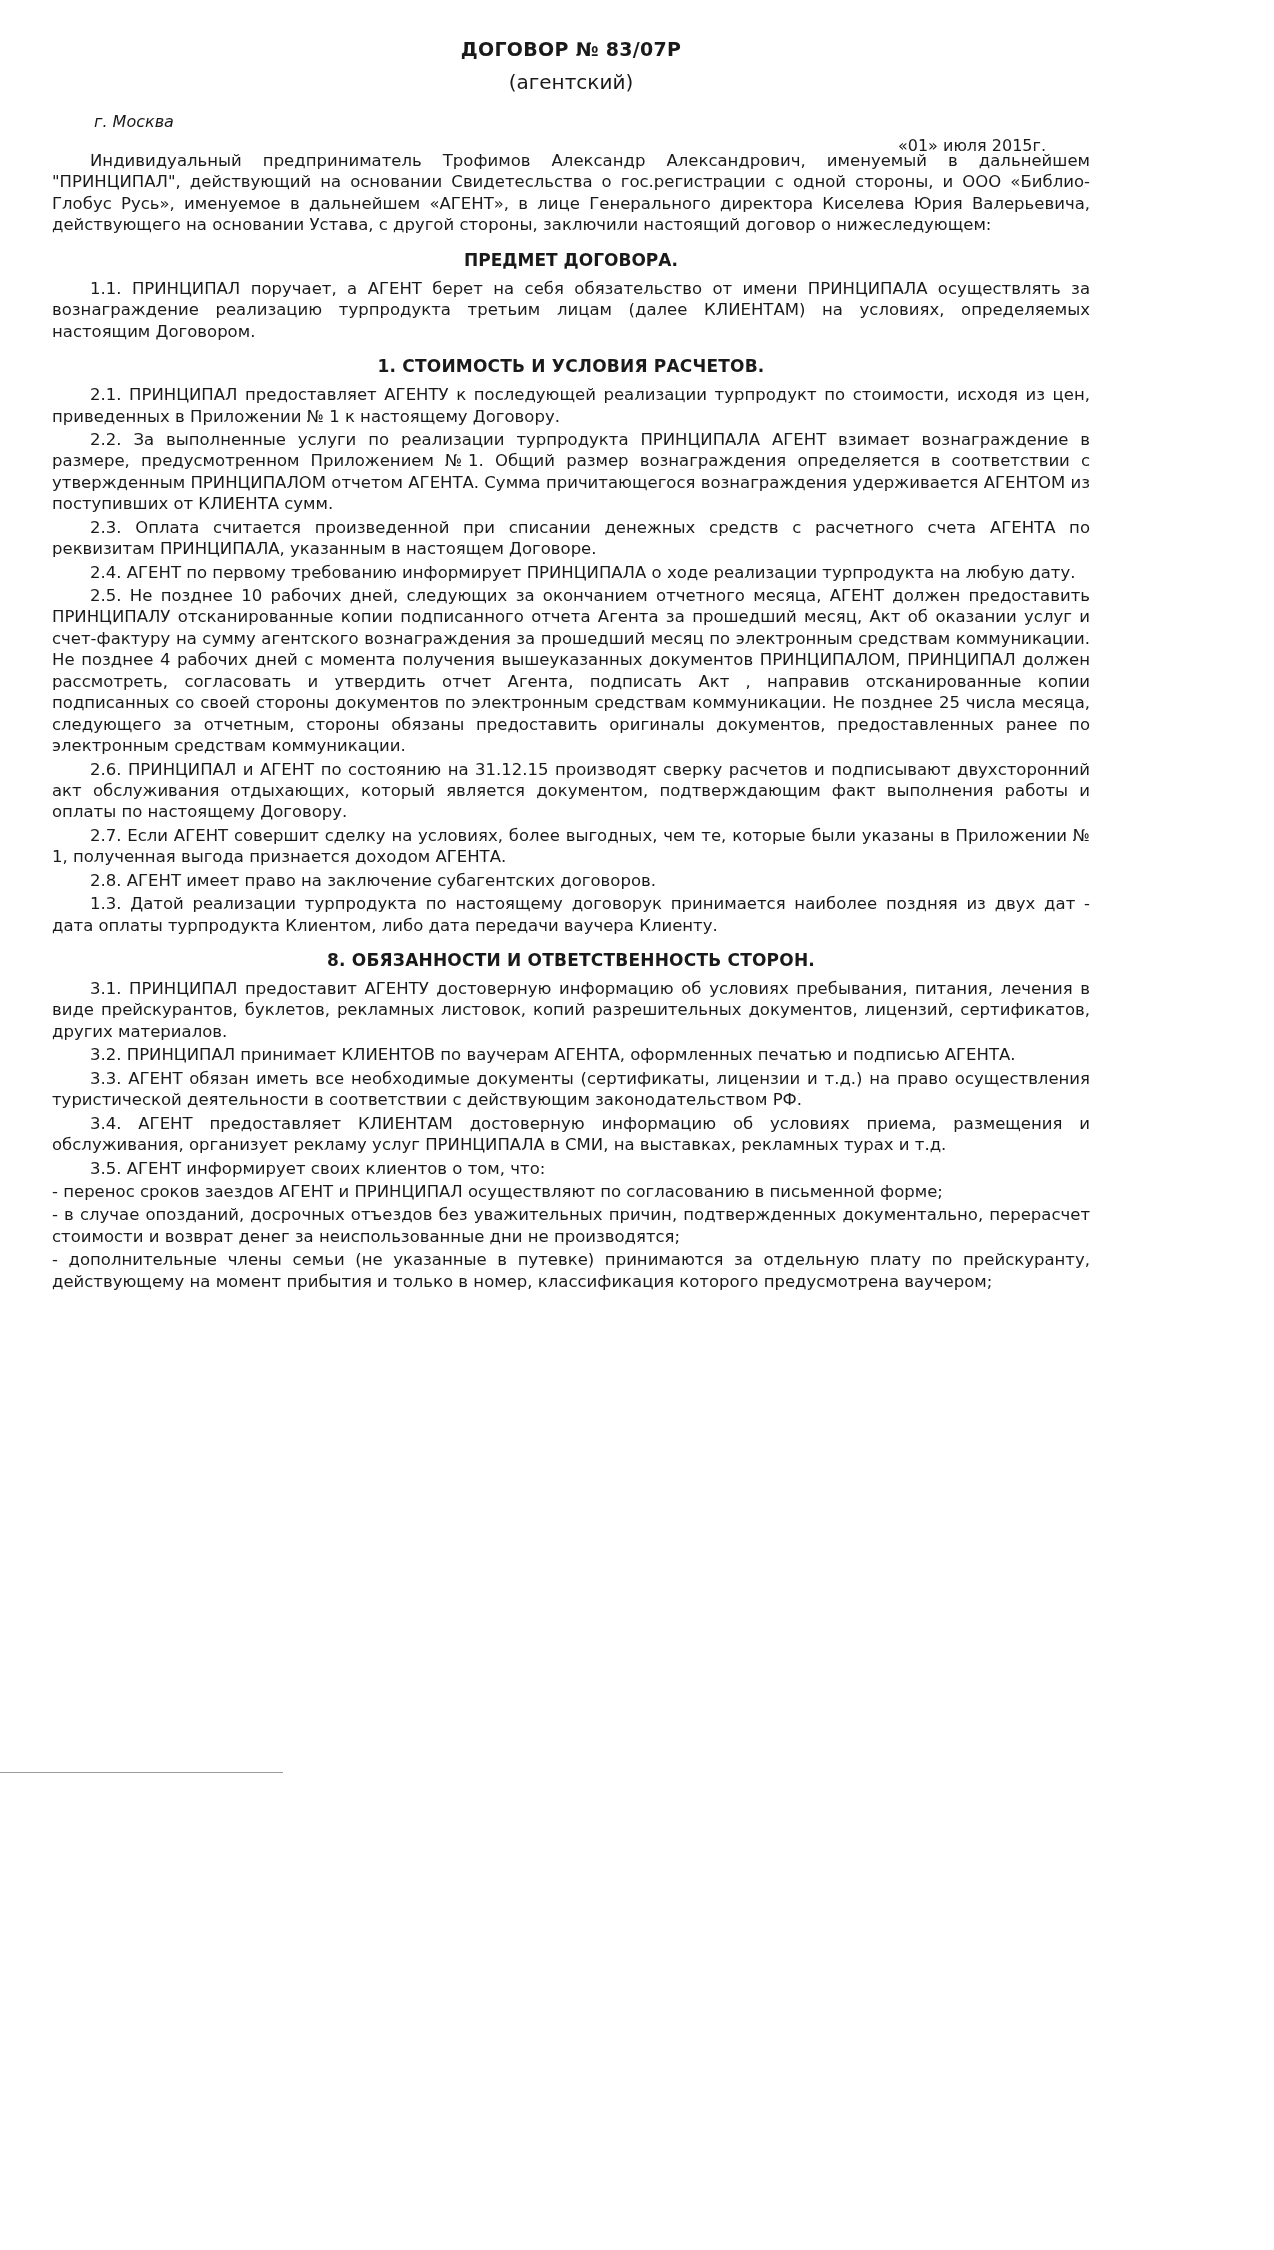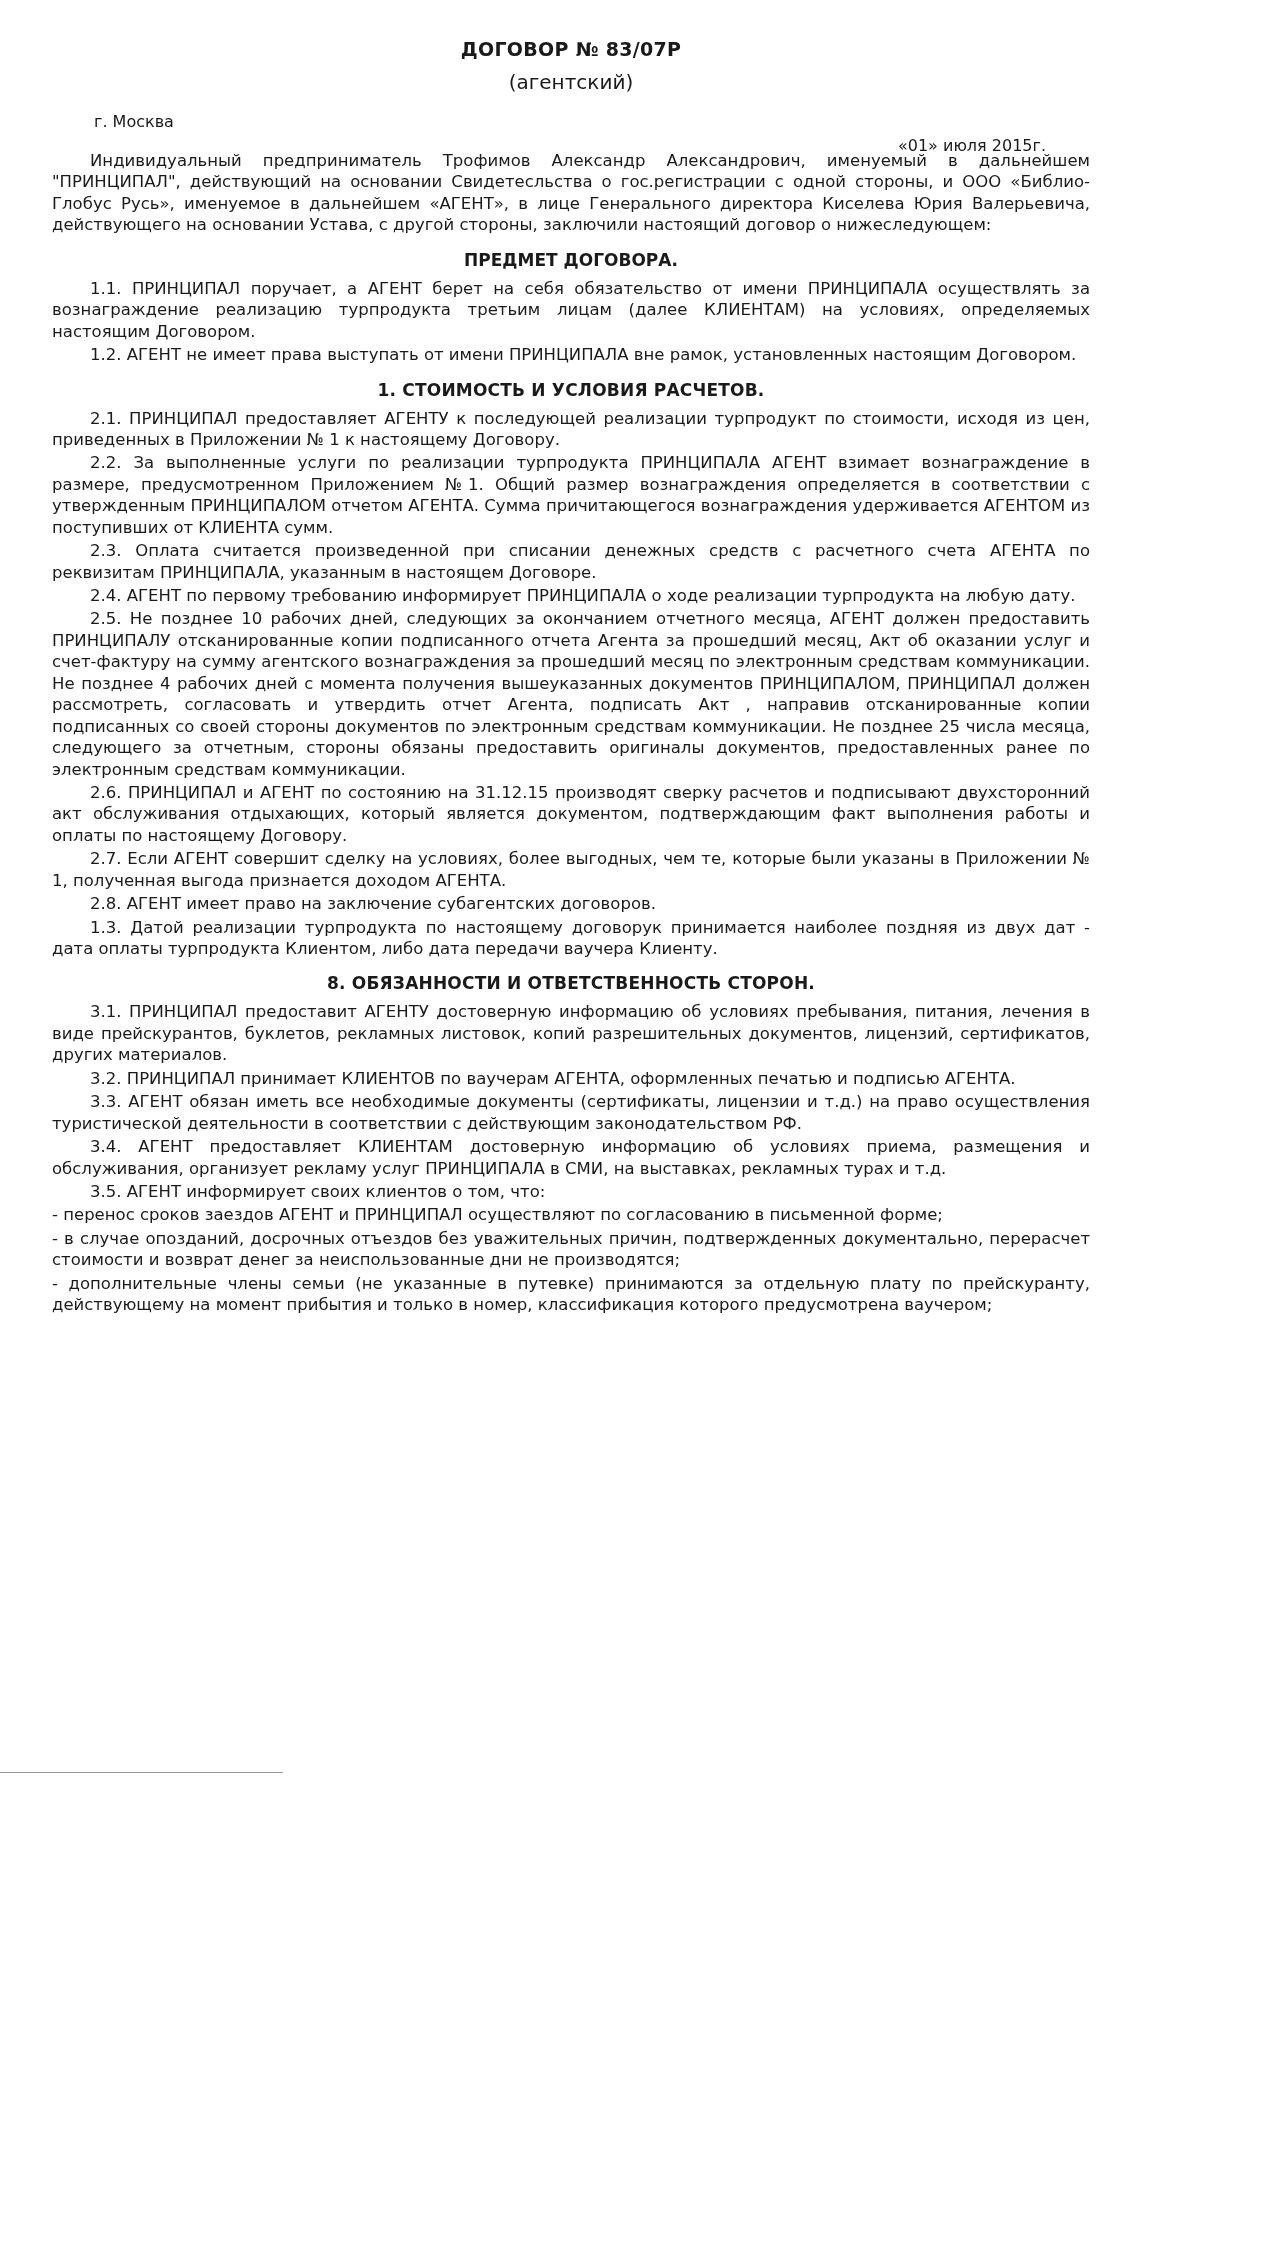--- a/index.html
+++ b/index.html
@@ -35,20 +35,21 @@
   .meta-row {
     position: relative;
     height: 30px;
     margin-bottom: 8px;
   }
   .meta-city {
     position: absolute;
     left: 42px;
     top: 0;
     font-size: 16px;
+    font-style: italic;
   }
   .meta-date {
     position: absolute;
     right: 44px;
     top: 24px;
     font-size: 16px;
   }
   .para {
     font-size: 16.5px;
     line-height: 1.30;
@@ -90,21 +91,20 @@
   <div class="meta-row">
     <div class="meta-city">г. Москва</div>
     <div class="meta-date">«01» июля  2015г.</div>
   </div>
 
   <p class="para indent">Индивидуальный предприниматель Трофимов Александр Александрович, именуемый в дальнейшем "ПРИНЦИПАЛ", действующий на основании Свидетесльства о гос.регистрации с одной стороны, и ООО «Библио-Глобус Русь», именуемое в дальнейшем «АГЕНТ», в лице Генерального директора Киселева Юрия Валерьевича, действующего на основании Устава, с другой стороны,  заключили настоящий договор о нижеследующем:</p>
 
   <div class="block">
     <div class="section-heading">ПРЕДМЕТ ДОГОВОРА.</div>
     <p class="para indent">1.1. ПРИНЦИПАЛ поручает, а АГЕНТ берет на себя обязательство от имени ПРИНЦИПАЛА осуществлять за вознаграждение реализацию турпродукта третьим лицам (далее КЛИЕНТАМ) на условиях, определяемых настоящим Договором.</p>
-    <p class="para indent">1.2. АГЕНТ не имеет права выступать от имени ПРИНЦИПАЛА вне рамок, установленных настоящим Договором.</p>
   </div>
 
   <div class="block">
     <div class="section-heading numbered">1.   СТОИМОСТЬ  И  УСЛОВИЯ РАСЧЕТОВ.</div>
     <p class="para indent">2.1. ПРИНЦИПАЛ предоставляет АГЕНТУ к последующей реализации турпродукт по стоимости, исходя из цен, приведенных в Приложении № 1 к настоящему Договору.</p>
     <p class="para indent">2.2. За выполненные услуги по реализации турпродукта ПРИНЦИПАЛА АГЕНТ взимает вознаграждение в размере, предусмотренном Приложением №1. Общий размер вознаграждения определяется в соответствии с утвержденным ПРИНЦИПАЛОМ отчетом АГЕНТА. Сумма причитающегося вознаграждения удерживается АГЕНТОМ из поступивших от КЛИЕНТА сумм.</p>
     <p class="para indent">2.3. Оплата считается произведенной при списании денежных средств с расчетного счета АГЕНТА по реквизитам ПРИНЦИПАЛА, указанным в настоящем Договоре.</p>
     <p class="para indent">2.4. АГЕНТ по первому требованию информирует ПРИНЦИПАЛА о ходе реализации турпродукта на любую дату.</p>
     <p class="para indent">2.5. Не позднее  10 рабочих дней, следующих за окончанием отчетного месяца, АГЕНТ должен предоставить ПРИНЦИПАЛУ отсканированные копии  подписанного отчета Агента за прошедший месяц,  Акт об оказании услуг и счет-фактуру на сумму агентского вознаграждения за прошедший месяц по   электронным средствам коммуникации. Не позднее 4 рабочих дней с момента получения вышеуказанных документов ПРИНЦИПАЛОМ, ПРИНЦИПАЛ должен рассмотреть, согласовать   и утвердить отчет Агента, подписать Акт , направив отсканированные копии подписанных со своей стороны документов по  электронным средствам коммуникации. Не позднее 25 числа месяца, следующего за отчетным, стороны обязаны предоставить оригиналы документов, предоставленных ранее по электронным средствам коммуникации.</p>
     <p class="para indent">2.6. ПРИНЦИПАЛ и АГЕНТ по состоянию на 31.12.15 производят сверку расчетов и подписывают двухсторонний акт обслуживания отдыхающих, который является документом, подтверждающим факт выполнения работы и оплаты по настоящему Договору.</p>

